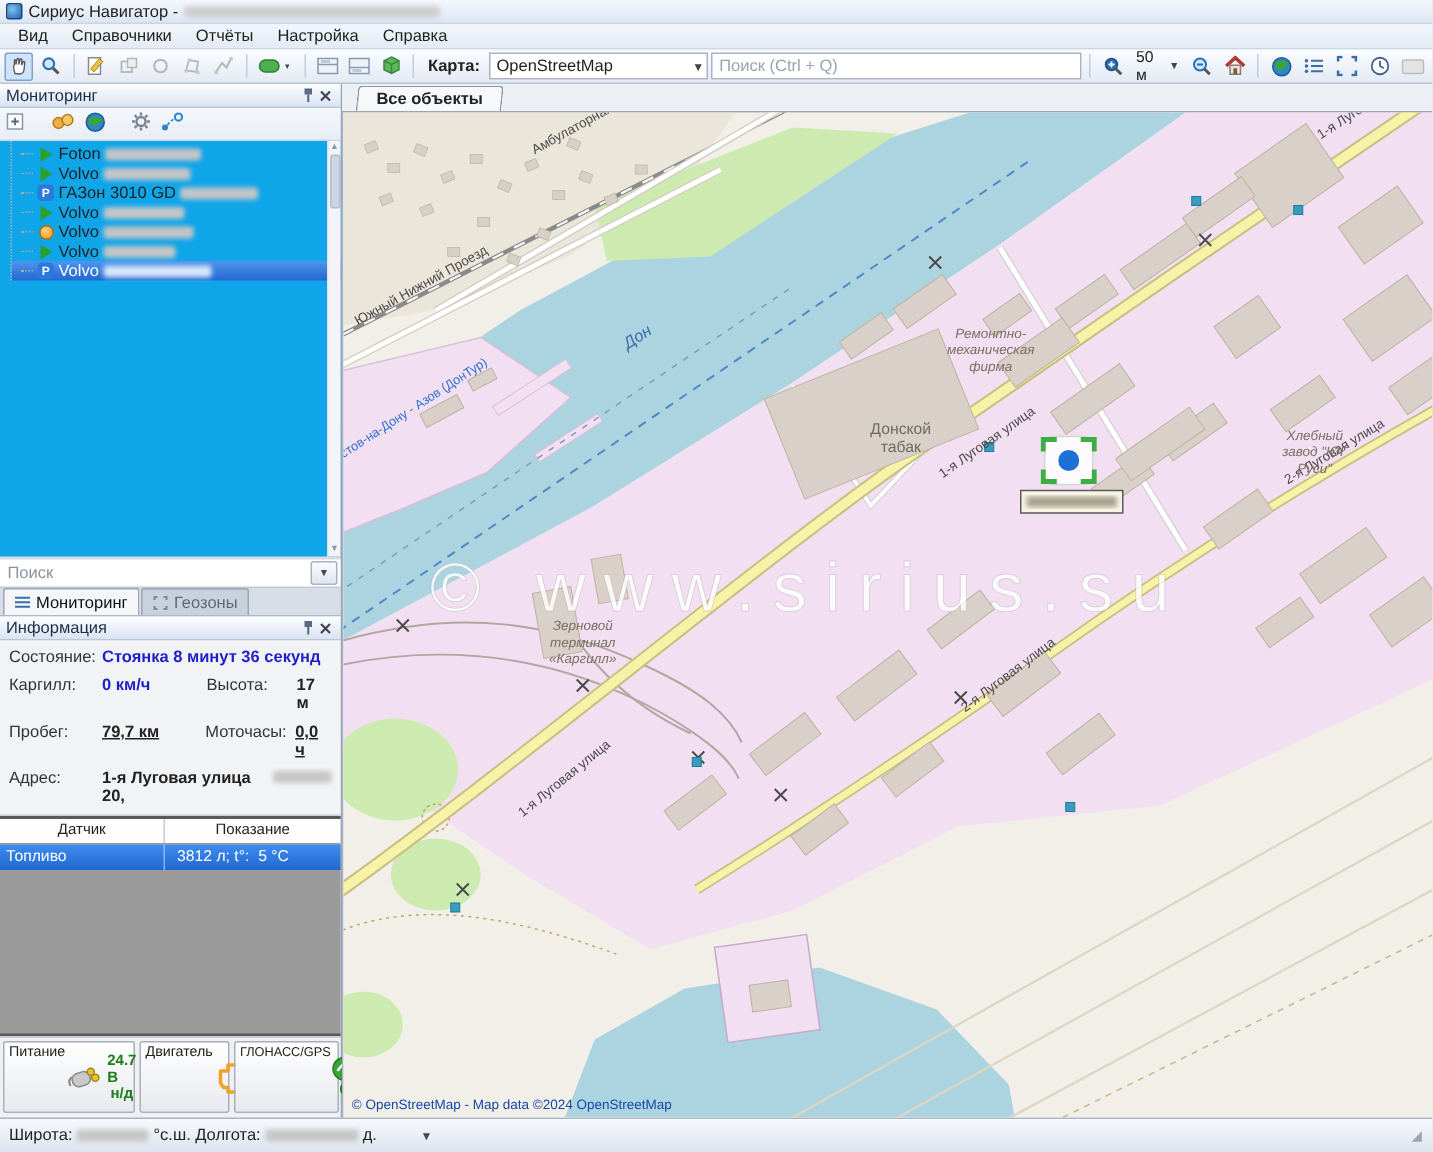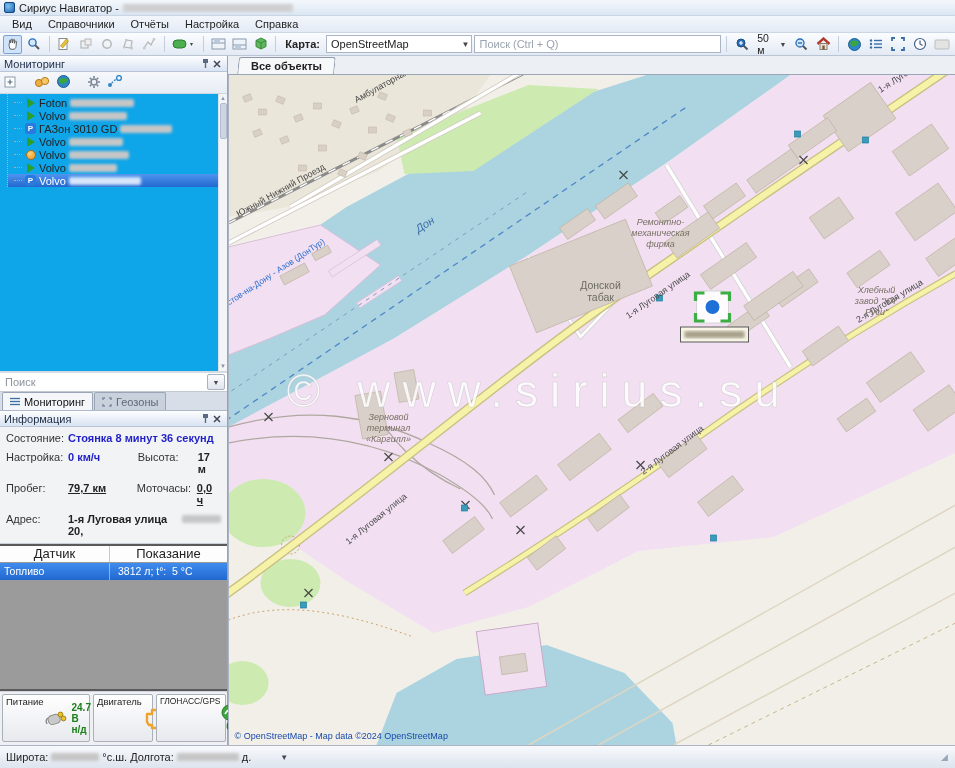--- a/index.html
+++ b/index.html
@@ -78,34 +78,34 @@
   .irow { display:flex; align-items:baseline; margin-bottom:7px; }
   .ilabel { color:#333; width:62px; flex:0 0 auto; }
   .ilabel2 { color:#333; width:60px; flex:0 0 auto; margin-left:14px; }
   .blue { color:#1f1fc8; font-weight:bold; }
   .bold { font-weight:bold; }
   .und { font-weight:bold; text-decoration:underline; }
 
   .senstable { flex:1; display:flex; flex-direction:column; border:2px solid #5a5a5a; border-left:none; border-right:none;
     background:#9b9b9b; min-height:0; }
   .shead { display:flex; height:17px; background:#fdfdfd; border-bottom:1px solid #9a9a9a; }
-  .shead div { text-align:center; color:#222; line-height:16px; font-size:13px; }
+  .shead div { text-align:center; color:#222; line-height:16px; font-size:10px; }
   .sc1 { width:110px; border-right:1px solid #c9c9c9; }
   .sc2 { flex:1; }
   .srow { display:flex; height:17px; background:linear-gradient(#3f8cef,#2268cf); color:#fff; font-size:10.5px; }
   .srow .sc1 { padding-left:4px; line-height:16px; border-right:1px solid rgba(255,255,255,.45); }
   .srow .sc2 { padding-left:8px; line-height:16px; white-space:pre; }
 
   .gauges { height:54px; background:#eef0f3; display:flex; gap:3px; padding:2px 2px 3px 2px; border-top:1px solid #cfd4dc; }
   .gbox { border:1px solid #aab0ba; background:linear-gradient(#ffffff,#e7e9ee); border-radius:2px;
     padding:1px 3px; display:flex; flex-direction:row; }
   .gbox .glabel { font-size:9.5px; color:#222; }
   .gb-power { width:88px; } .gb-engine { width:60px; } .gb-gps { width:70px;text-align:right; }
   .gpow { display:flex; align-items:center; gap:4px; flex:1; }
-  .gpowvals { display:flex; flex-direction:column; flex:1; }
+  .gpowvals { display:flex; flex-direction:column; align-items:center; flex:1; }
   .green { color:#1a7e1a; font-weight:bold; font-size:10px; }
   .gcenter { flex:1; display:flex; flex-direction:column; align-items:center; justify-content:center; }
 
   .statusbar { height:23px; background:linear-gradient(#f7f9fc,#dde4ee); border-top:1px solid #aab4c4;
     display:flex; align-items:center; padding:0 6px; gap:3px; }
   .statusbar .caret { font-size:8px; color:#445; margin-left:26px; }
   .grip { margin-left:auto; color:#9aa6b8; font-size:9px; letter-spacing:1px; }
 
   
   .maptabs { height:19px; background:#eceff3; border-bottom:1px solid #9aa5b5; display:flex; align-items:flex-end; padding-left:10px; }
@@ -436,21 +436,21 @@
             </svg>
           </span>
       </div>
 
       <div class="infobody">
         <div class="irow">
           <span class="ilabel">Состояние:</span>
           <span class="blue">Стоянка 8 минут 36 секунд</span>
         </div>
         <div class="irow">
-          <span class="ilabel">Настройка:</span>
+          <span class="ilabel">Каргилл:</span>
           <span class="blue" style="width:56px">0 км/ч</span>
           <span class="ilabel2">Высота:</span>
           <span class="bold">17 м</span>
         </div>
         <div class="irow">
           <span class="ilabel">Пробег:</span>
           <span class="und" style="width:56px">79,7 км</span>
           <span class="ilabel2">Моточасы:</span>
           <span class="und">0,0 ч</span>
         </div>

